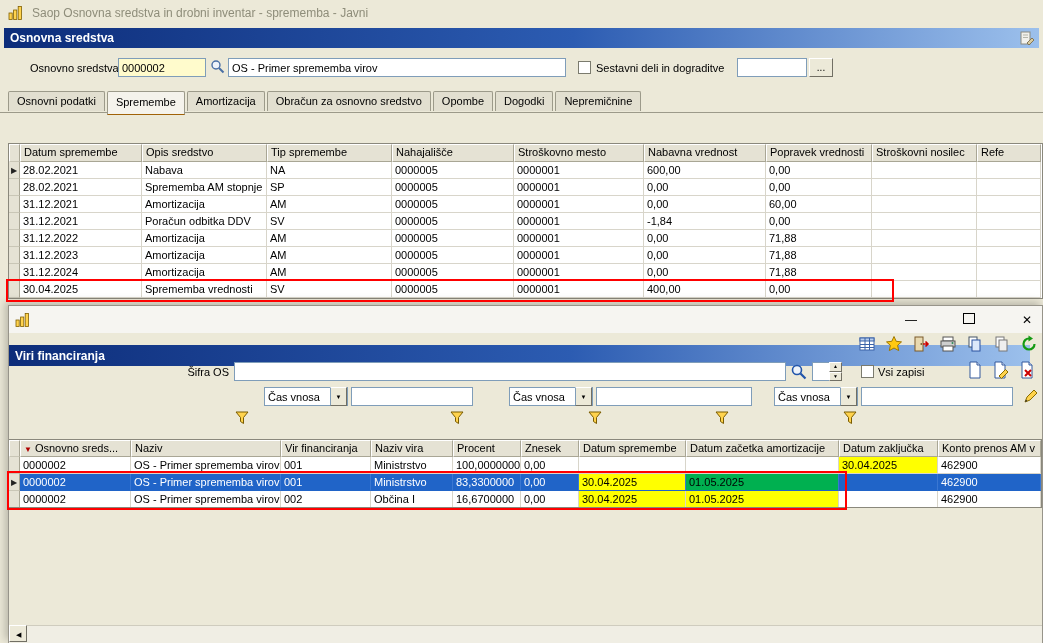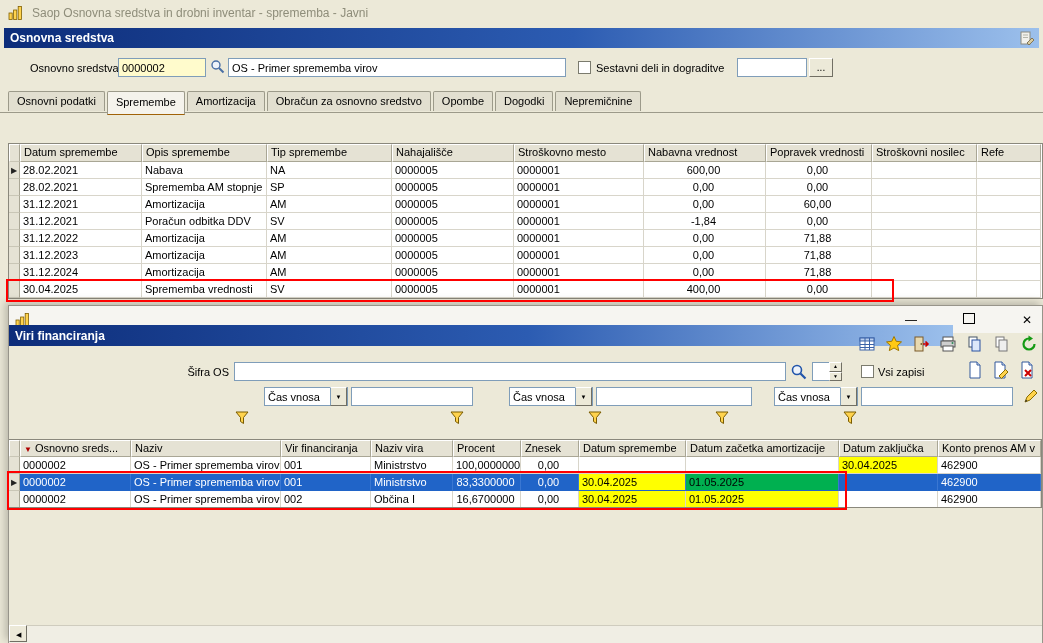--- a/index.html
+++ b/index.html
@@ -34,37 +34,37 @@
   
   .grid{position:absolute;background:#fff;border:1px solid #8a887c;box-sizing:border-box;overflow:hidden}
   .g-row{display:grid}
   .top-grid{left:8px;top:143px;width:1035px;height:156px}
   .top-grid .g-row{grid-template-columns:11px 122px 125px 125px 122px 130px 122px 106px 105px 64px;height:17px}
   .top-grid .g-row.g-head{height:18px}
   .bottom-grid .g-row{grid-template-columns:11px 111px 150px 90px 82px 68px 58px 107px 153px 99px 103px;height:17px}
   .g-hcell{background:#e5e2d4;border-right:1px solid #a9a695;border-bottom:1px solid #a9a695;border-top:1px solid #fff;border-left:1px solid #fff;padding:1px 3px 0;overflow:hidden;white-space:nowrap;box-sizing:border-box}
   .sel-cell{background:#e5e2d4;border-right:1px solid #a9a695;border-bottom:1px solid #c9c6b6;display:flex;align-items:center;justify-content:center;font-size:8px;color:#222;box-sizing:border-box}
   .g-cell{background:#fff;border-right:1px solid #d8d5ca;border-bottom:1px solid #d8d5ca;padding:1px 3px 0;overflow:hidden;white-space:nowrap;line-height:14px;box-sizing:border-box}
-  .num{text-align:center;padding-right:5px}
+  .num{text-align:left;padding-right:5px}
   .row-sel .g-cell{background:#2064c8;color:#fff;border-right-color:#3a77d2;border-bottom-color:#2064c8}
   .cell-yellow{background:#ffff00 !important;color:#000 !important}
   .cell-green{background:#00b050 !important;color:#000 !important}
   .sort-ico{color:#b00000;font-size:8px;margin-right:3px}
 
   .red-box{position:absolute;border:2px solid #ff0000;pointer-events:none;z-index:60;box-sizing:border-box}
   .red-box-top{left:6px;top:279px;width:888px;height:23px}
 
   
   .sub-window{position:absolute;left:8px;top:305px;width:1035px;height:338px;background:#ece9d8;border:1px solid #97948a;box-shadow:-3px -3px 8px rgba(0,0,0,.22);box-sizing:border-box;z-index:10}
   .sub-titlebar{position:absolute;left:0;top:0;width:100%;height:27px;background:#f6f5f1;display:flex;align-items:center;padding-left:6px;box-sizing:border-box}
   .sub-title{margin-left:8px;font-size:12px;color:#000}
   .caption-buttons{position:absolute;right:8px;top:0;height:27px;display:flex;align-items:center;gap:44px}
   .cap-btn{min-width:14px;text-align:center;font-size:12px;cursor:default}
   .max-glyph{width:10px;height:9px;border:1px solid #000;display:inline-block}
-  .sub-section-header{left:0;top:19px;width:944px;height:21px}
+  .sub-section-header{left:0;top:39px;width:1021px;height:21px}
   .toolbar-icons{position:absolute;right:4px;top:28px;display:flex;gap:9px;align-items:center;height:19px;z-index:3}
 
   .lbl-sifra{position:absolute;left:130px;top:60px;width:90px;text-align:right}
   .inp-sifra{left:225px;top:56px;width:552px}
   .search-mag{position:absolute;left:781px;top:57px;width:18px;height:18px}
   .spinner{position:absolute;left:803px;top:56px;height:19px;display:flex}
   .spinner .sp-inp{width:16px;height:19px;border:1px solid #7f9db9;border-right:none;font:11px "Liberation Sans",sans-serif;padding:0 8px;box-sizing:border-box}
   .spin-btns{width:13px;height:19px;display:flex;flex-direction:column}
   .spin-btn{flex:1;font-size:5px;line-height:7px;text-align:center;box-sizing:border-box;padding:0}
   .chk-vsi{left:852px;top:59px}
@@ -141,21 +141,21 @@
     <div class="tab">Obračun za osnovno sredstvo</div>
     <div class="tab">Opombe</div>
     <div class="tab">Dogodki</div>
     <div class="tab">Nepremičnine</div>
   </div>
 
   <div class="grid top-grid">
     <div class="g-row g-head">
       <div class="g-hcell sel-cell"></div>
       <div class="g-hcell">Datum spremembe</div>
-      <div class="g-hcell">Opis spremembe</div>
+      <div class="g-hcell">Opis sredstvo</div>
       <div class="g-hcell">Tip spremembe</div>
       <div class="g-hcell">Nahajališče</div>
       <div class="g-hcell">Stroškovno mesto</div>
       <div class="g-hcell">Nabavna vrednost</div>
       <div class="g-hcell">Popravek vrednosti</div>
       <div class="g-hcell">Stroškovni nosilec</div>
       <div class="g-hcell">Refe</div>
     </div>
 
     <div class="g-row">

